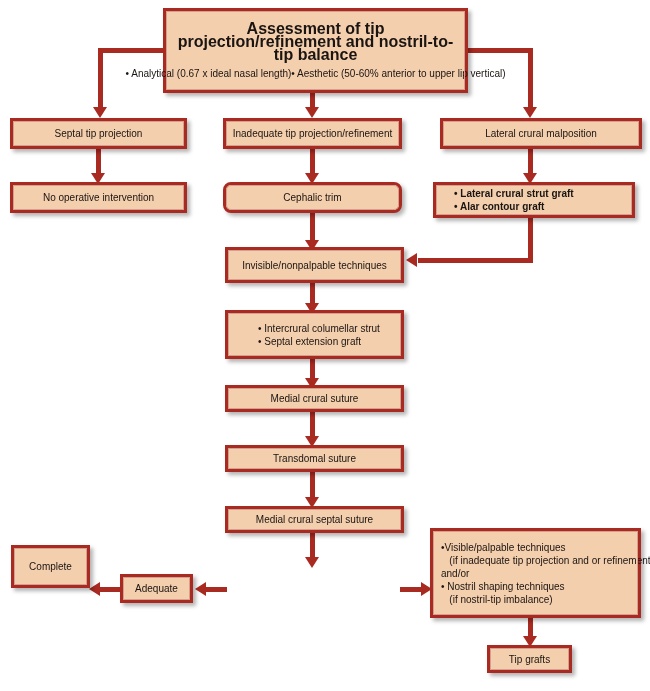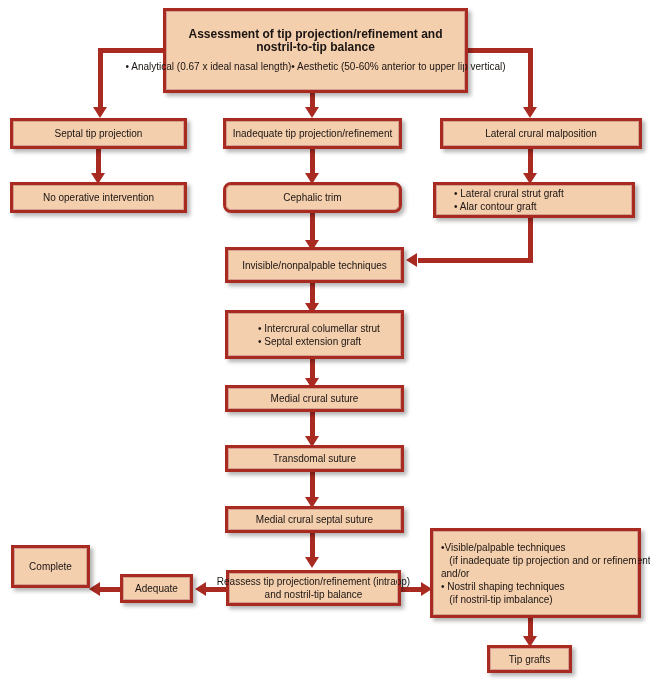--- a/index.html
+++ b/index.html
@@ -34,21 +34,21 @@
     text-align: center;
     padding: 2px 4px;
   }
   .node.left-align {
     align-items: flex-start;
     text-align: left;
   }
   .node .line { white-space: pre; display: block; }
   .node .title {
     font-weight: bold;
-    font-size: 12px;
+    font-size: 16px;
     margin-bottom: 6px;
   }
   .bullets {
     display: flex;
     flex-direction: row;
     align-items: flex-start;
   }
   .bullets .line { padding-left: 0; }
 
   
@@ -158,21 +158,21 @@
   </div>
 
   <div class="node" style="left:223px; top:182px; width:179px; height:31px;border-radius:8px;">
     <span class="line">Cephalic trim</span>
   </div>
 
   <div class="node" style="left:440px; top:118px; width:202px; height:31px;">
     <span class="line">Lateral crural malposition</span>
   </div>
 
-  <div class="node left-align" style="left:433px; top:182px; width:202px; height:36px; padding-left:18px;">
+  <div class="node left-align" style="left:433px; top:182px; width:202px; height:36px; padding-left:18px;font-weight:bold;">
     <span class="line">• Lateral crural strut graft</span>
     <span class="line">• Alar contour graft</span>
   </div>
 
   <div class="node" style="left:225px; top:247px; width:179px; height:36px;">
     <span class="line">Invisible/nonpalpable techniques</span>
   </div>
 
   <div class="node left-align" style="left:225px; top:310px; width:179px; height:49px; padding-left:30px;">
     <span class="line">• Intercrural columellar strut</span>
@@ -184,24 +184,20 @@
   </div>
 
   <div class="node" style="left:225px; top:445px; width:179px; height:27px;">
     <span class="line">Transdomal suture</span>
   </div>
 
   <div class="node" style="left:225px; top:506px; width:179px; height:27px;">
     <span class="line">Medial crural septal suture</span>
   </div>
 
-  <div class="node" style="left:226px; top:570px; width:175px; height:36px;">
-    <span class="line">Reassess tip projection/refinement (intraop)</span>
-    <span class="line">and nostril-tip balance</span>
-  </div>
 
   <div class="node" style="left:120px; top:574px; width:73px; height:29px;">
     <span class="line">Adequate</span>
   </div>
 
   <div class="node" style="left:11px; top:545px; width:79px; height:43px;">
     <span class="line">Complete</span>
   </div>
 
   <div class="node left-align" style="left:430px; top:528px; width:211px; height:90px; padding-left:8px;">

